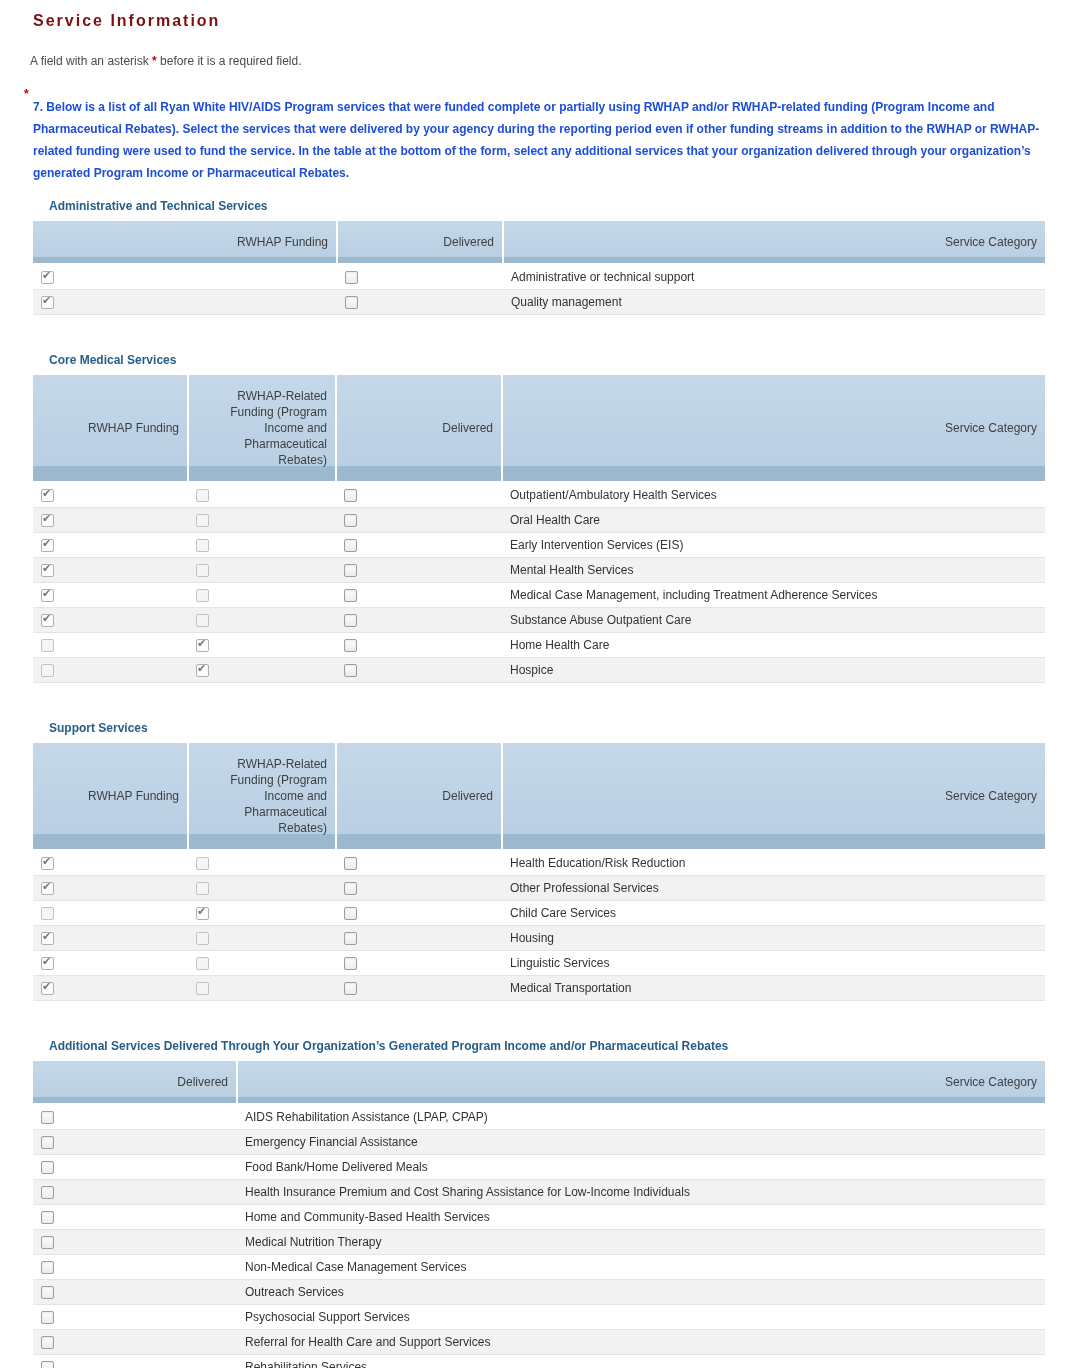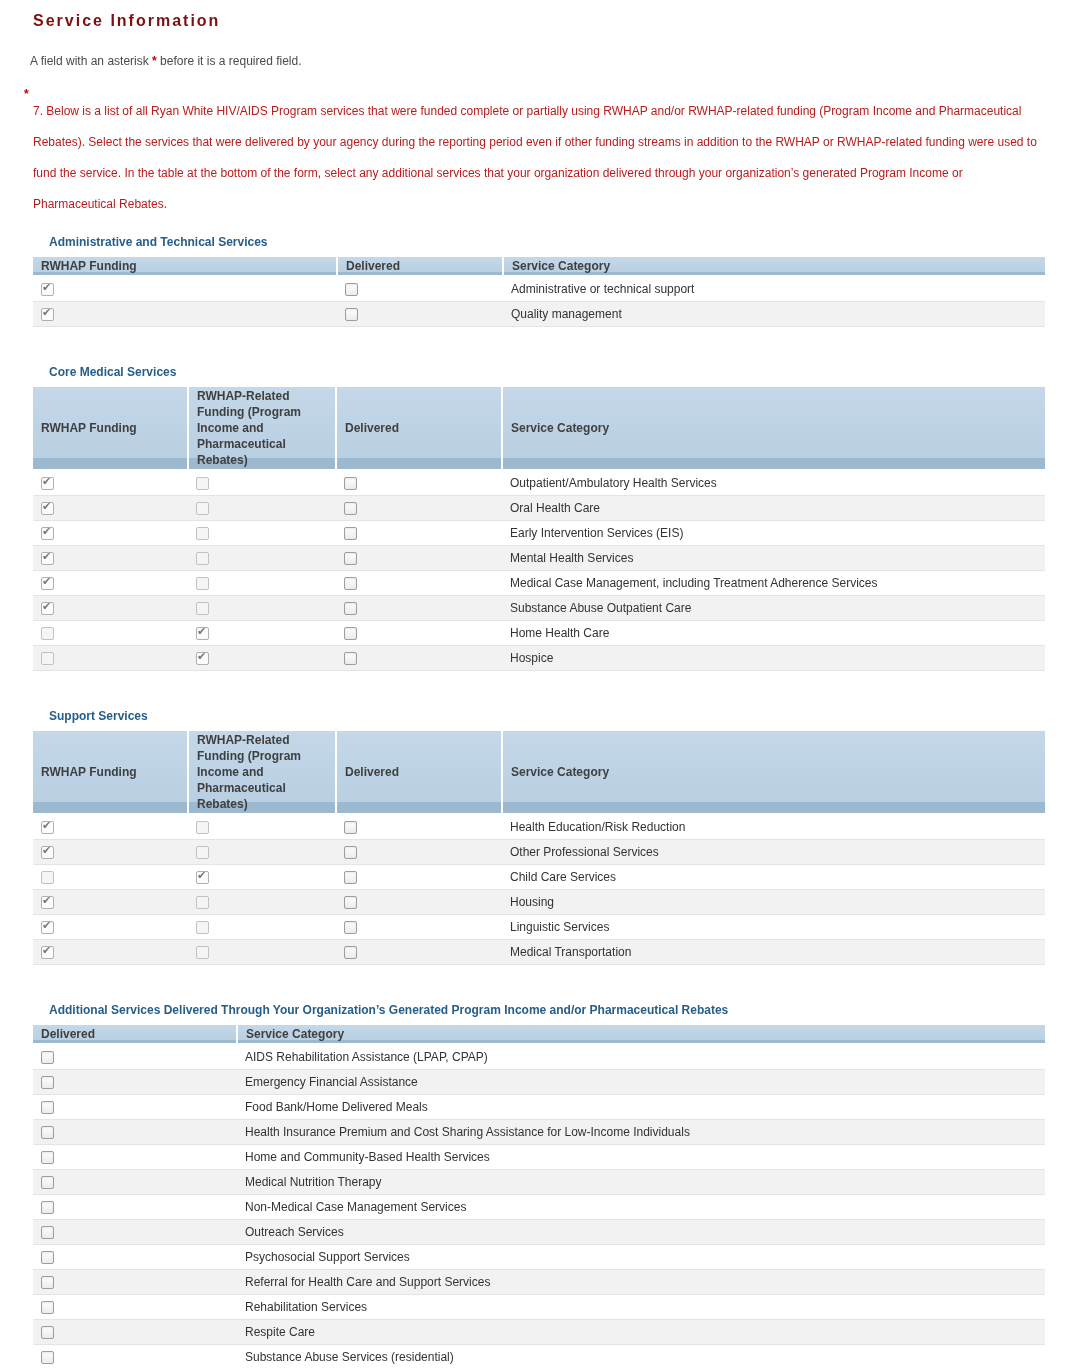--- a/index.html
+++ b/index.html
@@ -33,47 +33,47 @@
     margin:28px 30px 0 33px;
   }
   .question-wrap .q-star{
     position:absolute;
     left:-9px;
     top:-9px;
     color:#cc0000;
     font-weight:bold;
   }
   .question-text{
-    font-weight:normal;
-    color:#b91c1c;
-    line-height:31px;
+    font-weight:bold;
+    color:#1d4ed8;
+    line-height:22px;
   }
 
   
   .tbl-section{margin:0 29px 0 33px;}
   .tbl-section h3{
     margin:38px 0 8px 16px;
     font-size:12px;
     font-weight:bold;
     color:#265e8a;
   }
   .tbl-section:first-of-type h3{margin-top:15px;}
 
   table.services{
     border-collapse:collapse;
     width:100%;
     table-layout:fixed;
   }
   table.services th{
     background:linear-gradient(to bottom,#c4d8e9 0%,#b9cfe2 86%,#9db9cf 86%,#9db9cf 100%);
     color:#3f3f3f;
-    font-weight:bold;
-    text-align:left;
+    font-weight:normal;
+    text-align:right;
     vertical-align:middle;
-    padding:1px 8px;
+    padding:13px 8px;
     border-right:2px solid #ffffff;
     border-bottom:2px solid #ffffff;
     line-height:16px;
   }
   table.services th:last-child{border-right:none;}
   table.services td{
     padding:4px 8px;
     vertical-align:middle;
     border-bottom:1px solid #e4e4e4;
     color:#333;

